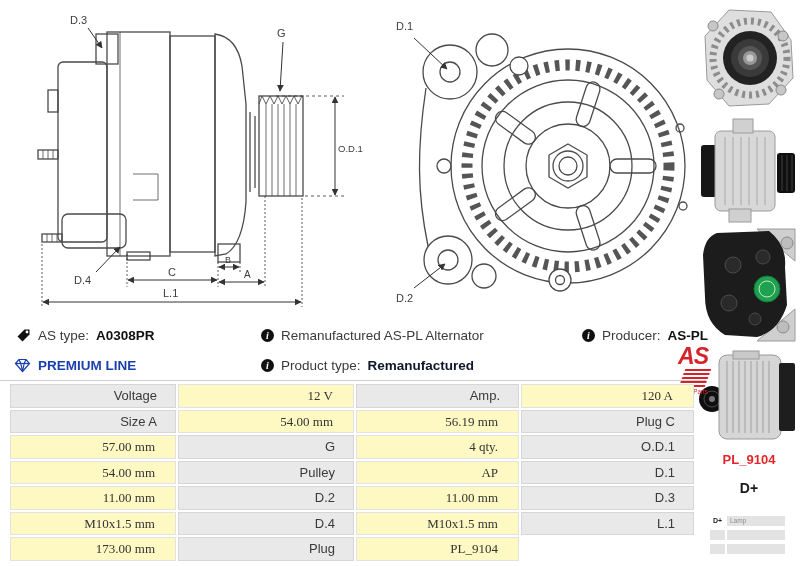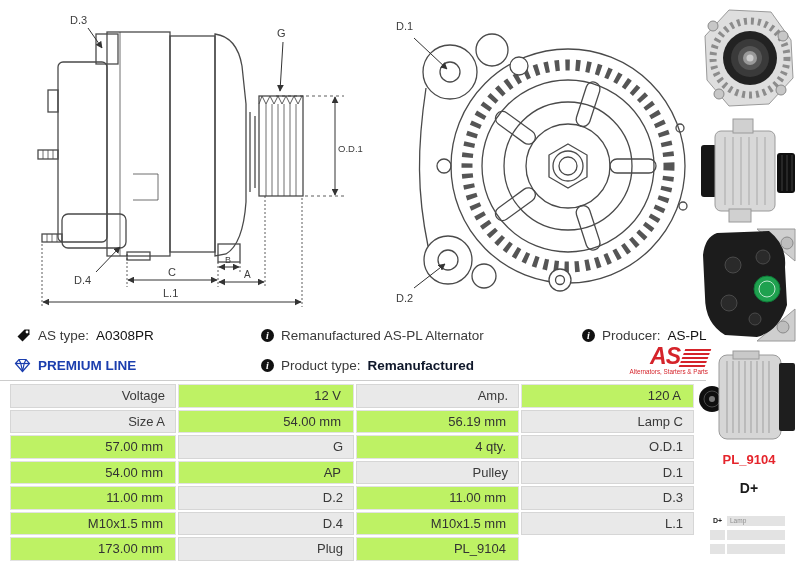--- a/index.html
+++ b/index.html
@@ -4,44 +4,44 @@
 <style>
   html,body{margin:0;padding:0;background:#fff;}
   .stage{position:relative;width:800px;height:566px;background:#fff;overflow:hidden;
          font-family:"Liberation Sans",sans-serif;color:#333;}
   svg text{font-family:"Liberation Sans",sans-serif;fill:#3c3c3c;}
   .abs{position:absolute;}
 
   
   .info-item{position:absolute;display:flex;align-items:center;gap:7px;height:18px;
              font-size:13.5px;color:#3a3a3a;white-space:nowrap;}
-  .b{font-weight:normal;color:#111;}
+  .b{font-weight:bold;color:#111;}
   .blue{color:#1b3eae;font-weight:bold;}
   .green{color:#0f172a;font-weight:bold;}
   .circle-i{display:inline-block;width:13px;height:13px;border-radius:50%;background:#111;
             color:#fff;font-size:10px;font-weight:bold;line-height:13px;text-align:center;
             font-family:"Liberation Serif",serif;font-style:italic;}
   .hr{position:absolute;left:0;top:380px;width:706px;height:1px;background:#ccc;}
 
   
   .as-logo{position:absolute;left:612px;top:345px;width:96px;text-align:right;}
-  .as-logo .row{display:flex;justify-content:flex-end;align-items:flex-end;gap:2px;}
+  .as-logo .row{display:flex;justify-content:flex-end;align-items:flex-end;gap:2px;flex-direction:column;}
   .as-word{color:#d5232a;font-weight:bold;font-style:italic;font-size:23px;line-height:22px;
            letter-spacing:-1px;}
   .as-stripes{width:26px;height:18px;transform:skewX(-20deg);
       background:repeating-linear-gradient(180deg,#d5232a 0 2px,#fff 2px 4px);}
   .as-tag{color:#d5232a;font-size:6.3px;margin-top:1px;white-space:nowrap;}
 
   
   .spec-table{position:absolute;left:10px;top:384px;display:grid;
               grid-template-columns:166px 176px 163px 173px;gap:2px;grid-auto-rows:23.5px;}
   .cell{box-sizing:border-box;border:1px solid #dcdcdc;font-size:13px;line-height:21.5px;
         text-align:right;overflow:hidden;}
-  .lab{background:#e9e9e9;border-color:#d6d6d6;color:#3a3a3a;padding-right:10px;}
-  .val{background:#bef264;border-color:#e2e2e2;color:#333;padding-right:12px;}
+  .lab{background:#e9e9e9;border-color:#d6d6d6;color:#3a3a3a;padding-right:18px;}
+  .val{background:#fef9c3;border-color:#e2e2e2;color:#333;padding-right:20px;font-family:Liberation Serif, serif;}
 
   
   .photo{position:absolute;left:698px;width:102px;}
   .plug-code{position:absolute;left:698px;top:452px;width:102px;text-align:center;
              color:#e5252c;font-weight:bold;font-size:13px;}
   .plug-term{position:absolute;left:698px;top:480px;width:102px;text-align:center;
              color:#1a1a1a;font-weight:bold;font-size:14px;}
   .legend{position:absolute;left:710px;top:516px;}
   .legend .lrow{display:flex;gap:2px;margin-bottom:4px;}
   .lc1{width:15px;height:10px;font-size:7px;font-weight:bold;color:#222;line-height:10px;
@@ -281,29 +281,29 @@
   <div class="spec-table">
     <div class="cell lab">Voltage</div>
     <div class="cell val">12 V</div>
     <div class="cell lab">Amp.</div>
     <div class="cell val">120 A</div>
 
     <div class="cell lab">Size A</div>
     <div class="cell val">54.00 mm</div>
     <div class="cell val">56.19 mm</div>
 
-    <div class="cell lab">Lamp C</div>
+    <div class="cell lab">Plug C</div>
     <div class="cell val">57.00 mm</div>
     <div class="cell lab">G</div>
     <div class="cell val">4 qty.</div>
 
     <div class="cell lab">O.D.1</div>
     <div class="cell val">54.00 mm</div>
+    <div class="cell lab">Pulley</div>
     <div class="cell val">AP</div>
-    <div class="cell lab">Pulley</div>
 
     <div class="cell lab">D.1</div>
     <div class="cell val">11.00 mm</div>
     <div class="cell lab">D.2</div>
     <div class="cell val">11.00 mm</div>
 
     <div class="cell lab">D.3</div>
     <div class="cell val">M10x1.5 mm</div>
     <div class="cell lab">D.4</div>
     <div class="cell val">M10x1.5 mm</div>

